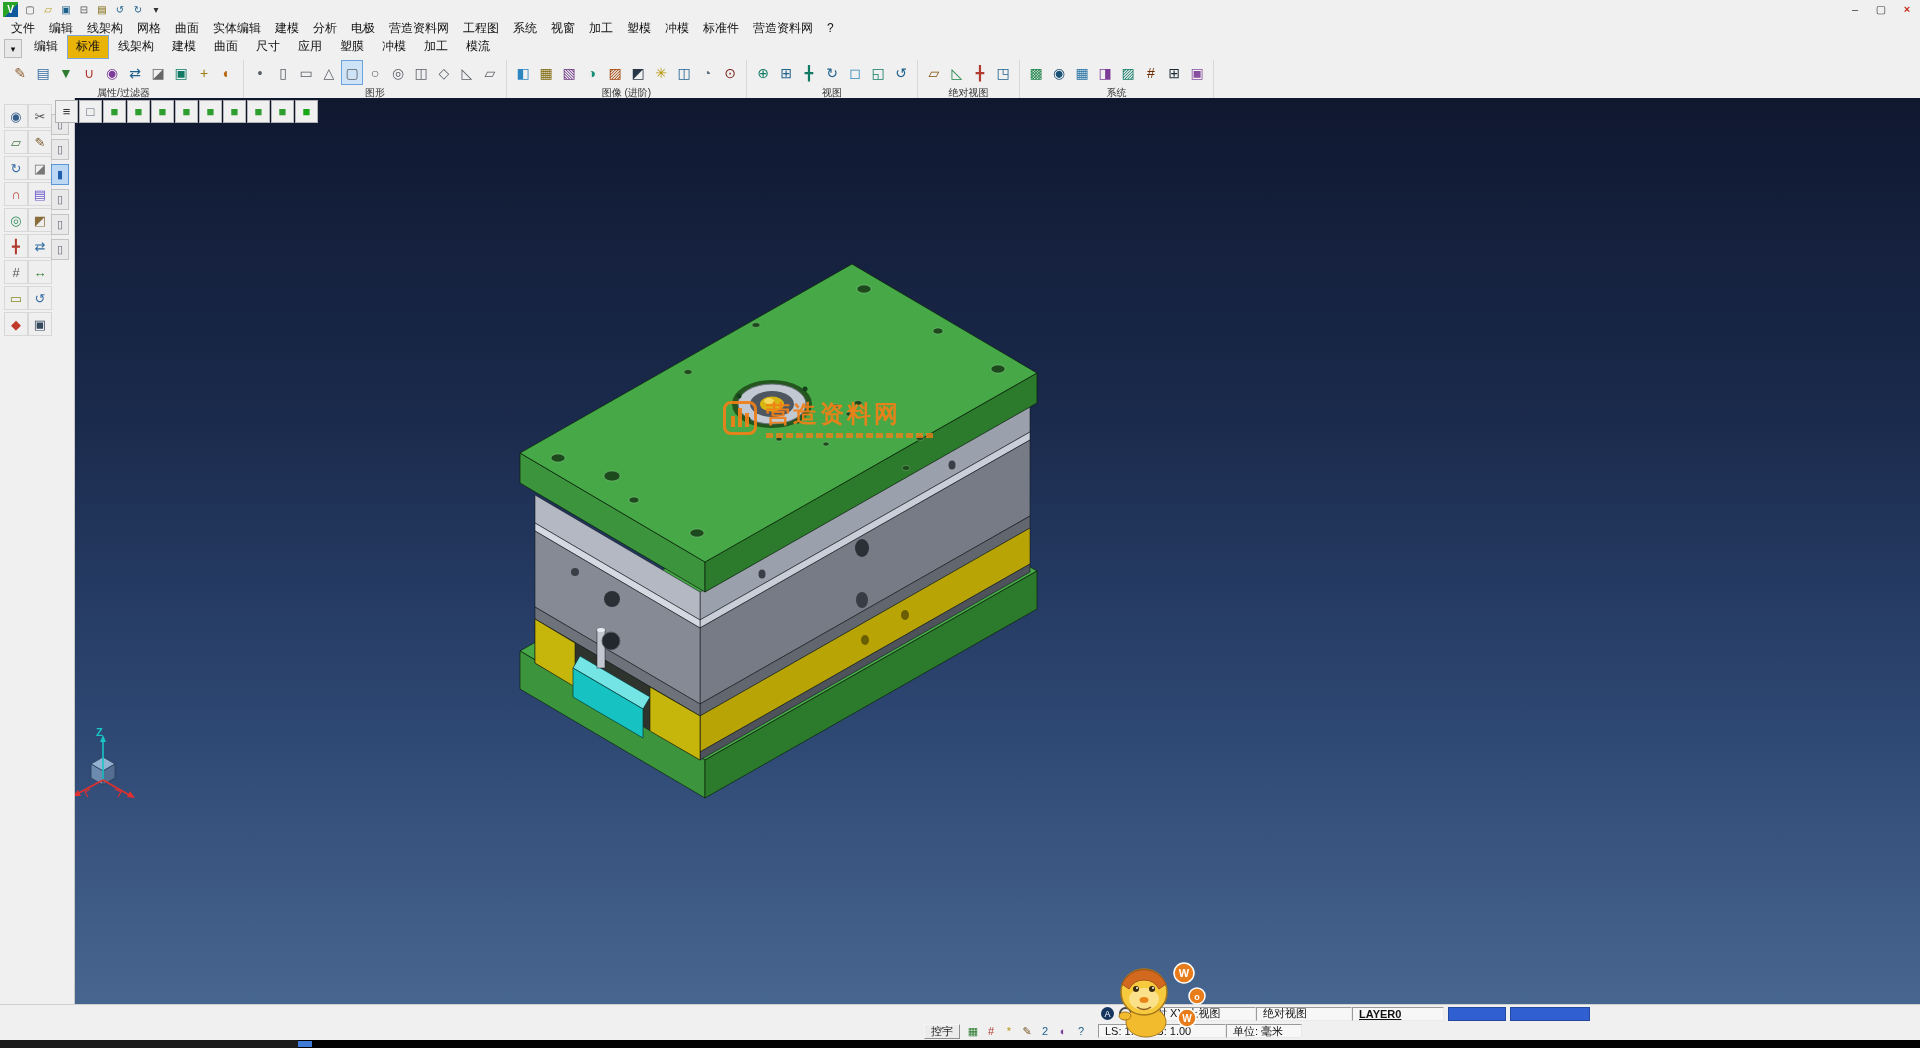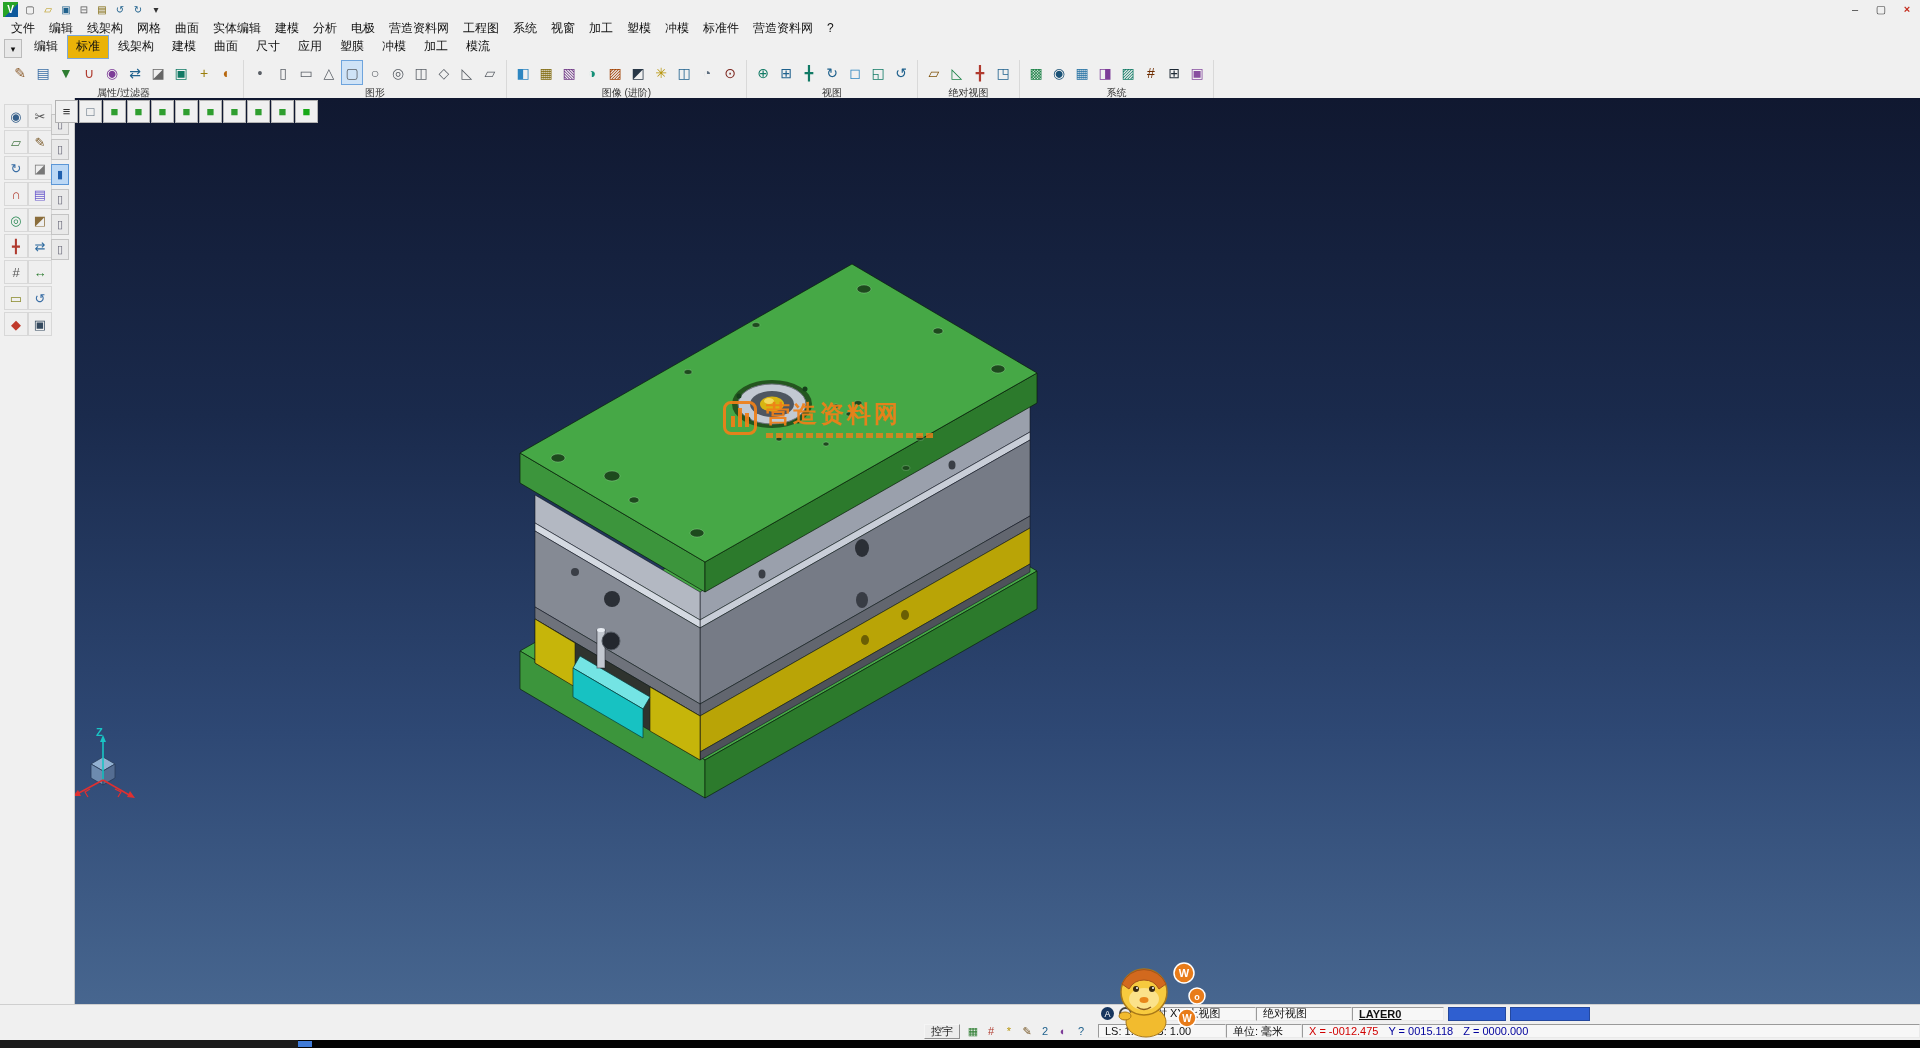--- a/index.html
+++ b/index.html
@@ -632,25 +632,20 @@
       </span>
       <span class="s-icon" data-name="half-tone-icon">
         <span style="color: rgb(125, 60, 152);">◐</span>
       </span>
       <span class="s-icon" data-name="help-status-icon">
         <span style="color: rgb(31, 97, 141);">?</span>
       </span>
     </span>
   <span class="sunken" style="width:128px;margin-left:8px" data-name="scale-field">LS: 1.00 PS: 1.00</span>
   <span class="sunken" style="width:76px" data-name="units-field">单位: 毫米</span>
-  <span class="sunken" style="flex:1" data-name="coordinates-field">
-    <span class="coordx" data-name="coordinate-x">X = -0012.475</span>
-    <span class="coordy" data-name="coordinate-y">Y = 0015.118</span>
-    <span class="coordz" data-name="coordinate-z">Z = 0000.000</span>
-  </span>
 </div>
 
 <div class="blackbar" data-name="bottom-taskbar-strip">
   <span class="bb-left" data-name="taskbar-left-segment"></span>
   <span class="bb-blue" data-name="taskbar-blue-item"></span>
 </div>
 
 <div class="mascot" data-name="desktop-mascot">
   <svg viewBox="0 0 100 88" width="100" height="88" data-name="mascot-drawing">
     <ellipse cx="38" cy="64" rx="20" ry="15" fill="#f2bb2e" stroke="#a87818"></ellipse>

